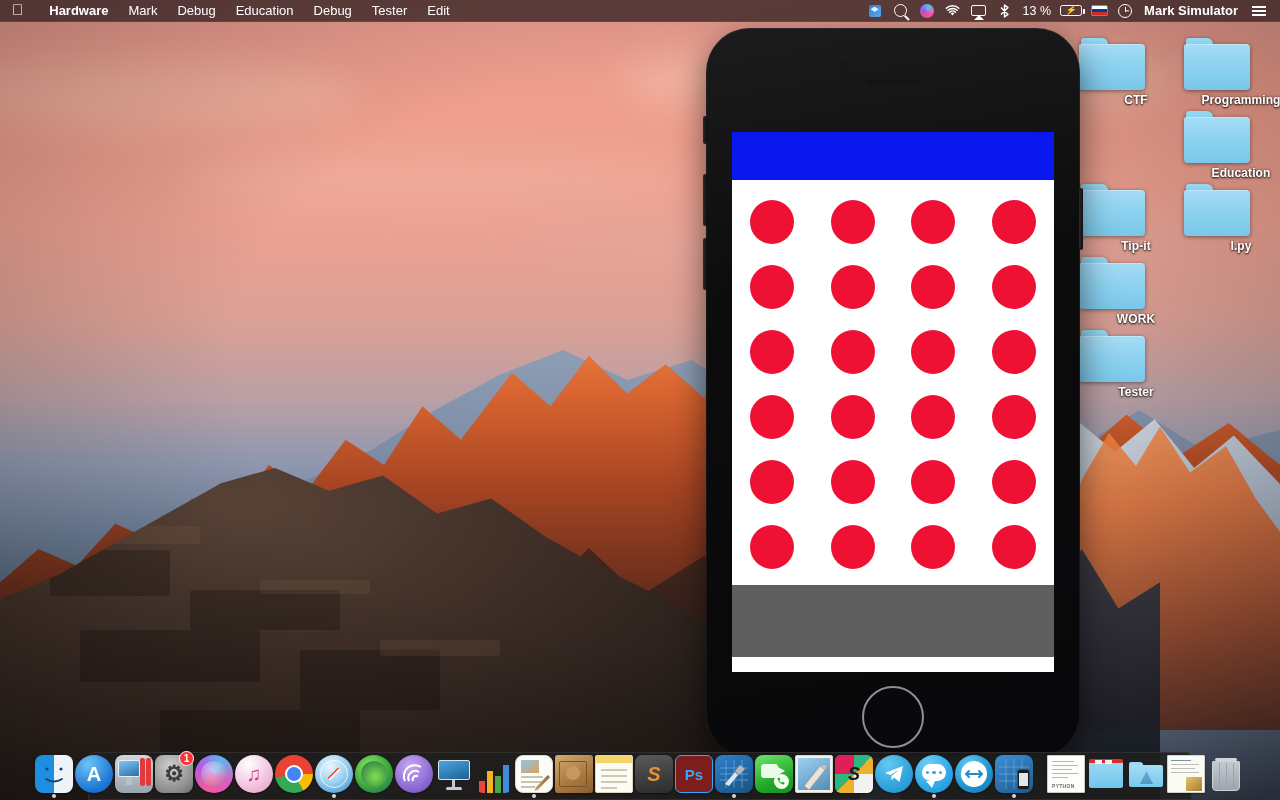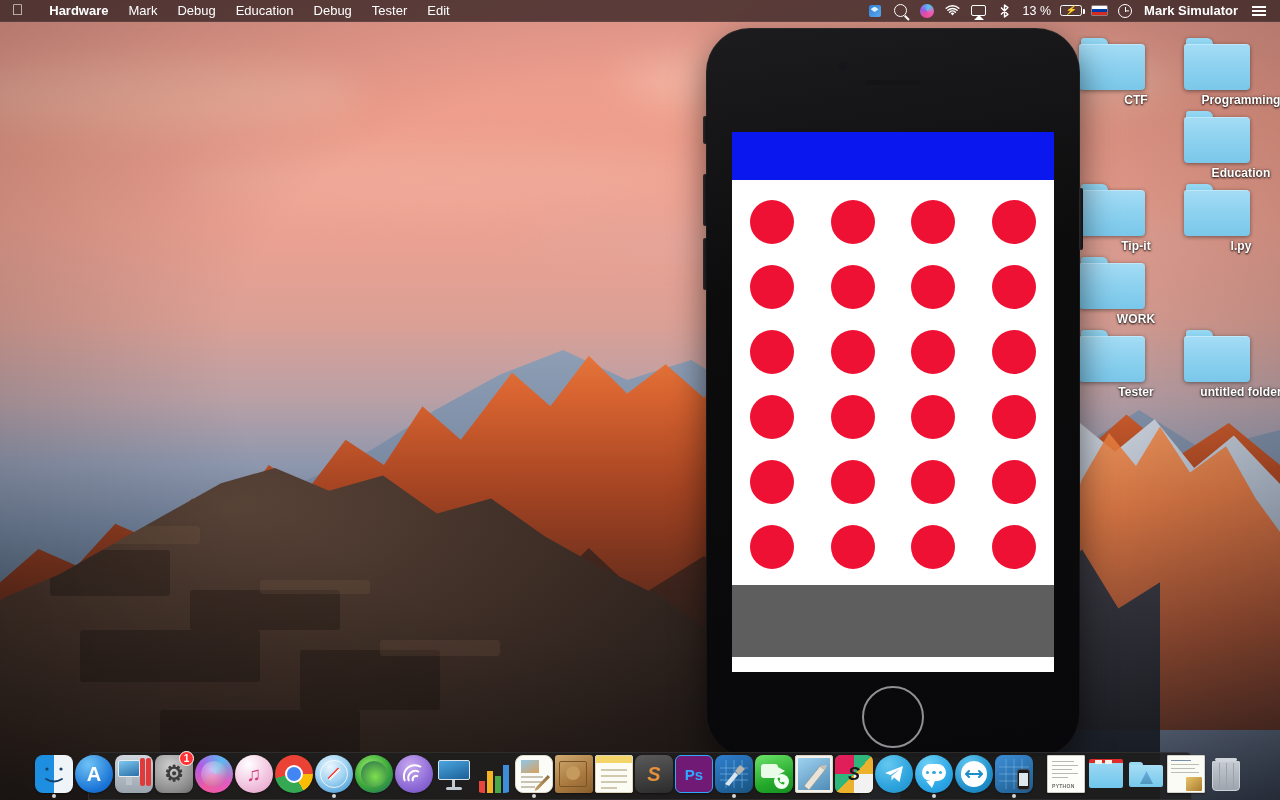--- a/index.html
+++ b/index.html
@@ -426,27 +426,20 @@
     <div class="desk-icon"></div>
 
     <div class="desk-icon">
       <div class="folder">
           <div class="tab"></div>
           <div class="body"></div>
         </div>
       <div class="icon-label">Tester</div>
     </div>
 
-    <div class="desk-icon">
-      <div class="folder">
-          <div class="tab"></div>
-          <div class="body"></div>
-        </div>
-      <div class="icon-label">untitled folder</div>
-    </div>
 
   </div>
 </div>
 
 <div id="simulator">
   <div id="phone-body"></div>
 
   <div class="side-btn" id="btn-silent"></div>
   <div class="side-btn" id="btn-volup"></div>
   <div class="side-btn" id="btn-voldown"></div>
@@ -631,21 +624,21 @@
     </div>
   </div>
 
   <div class="dock-item">
     <div class="dock-ico" style="background:linear-gradient(170deg,#5a5a5a,#2b2b2b);border-radius:7px;">
       <span style="color:#e8903a;font-size:20px;font-style:italic;font-weight:bold;">S</span>
     </div>
   </div>
 
   <div class="dock-item">
-    <div class="dock-ico" style="background:#701a75;border:1.5px solid #31a8ff;border-radius:6px;">
+    <div class="dock-ico" style="background:#7f1d1d;border:1.5px solid #31a8ff;border-radius:6px;">
       <span style="color:#31a8ff;font-size:15px;font-weight:bold;">Ps</span>
     </div>
   </div>
 
   <div class="dock-item">
     <div class="dock-ico" style="background:linear-gradient(150deg,#2f7fd0,#18537f);">
       <svg width="36" height="36" viewBox="0 0 36 36" aria-hidden="true">
         <path d="M4 12 h28 M4 18 h28 M4 24 h28" stroke="#7fc1f0" stroke-width="1" opacity=".55"></path>
         <path d="M10 4 v28 M18 4 v28 M26 4 v28" stroke="#7fc1f0" stroke-width="1" opacity=".55"></path>
         <path d="M9 28 l10 -12 l3 3 l-9 11 z" fill="#d9e6ef"></path>

